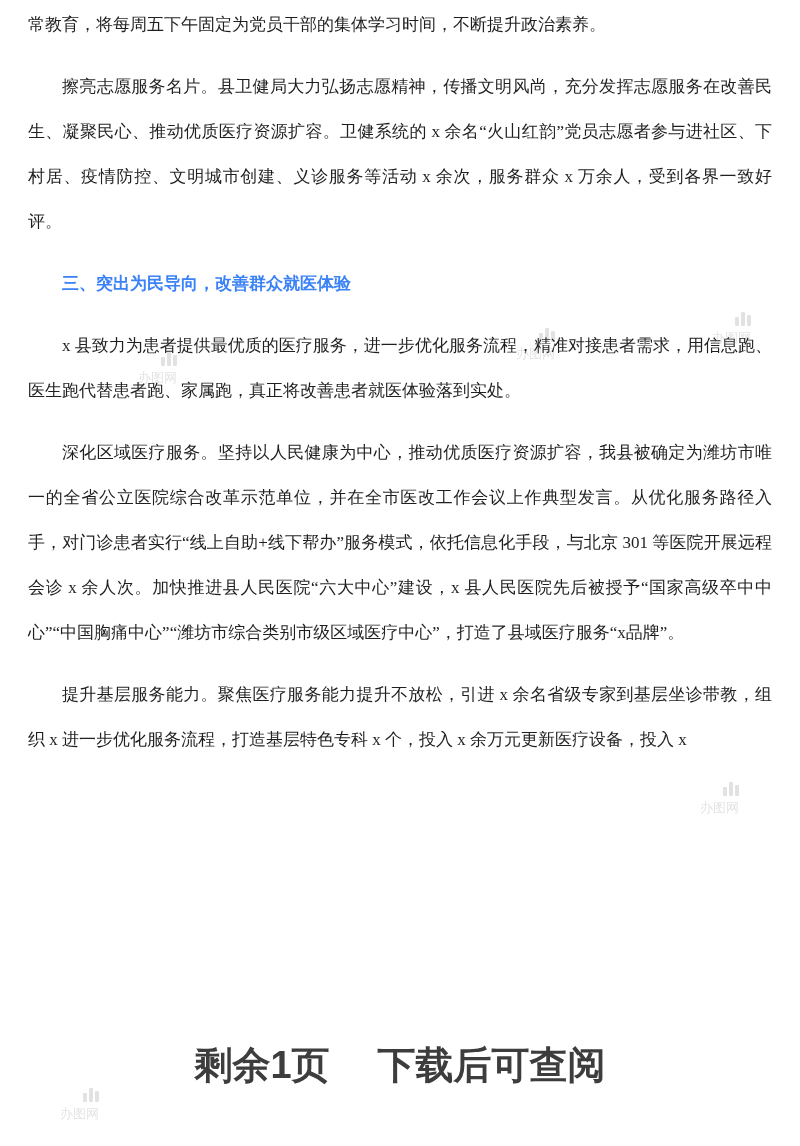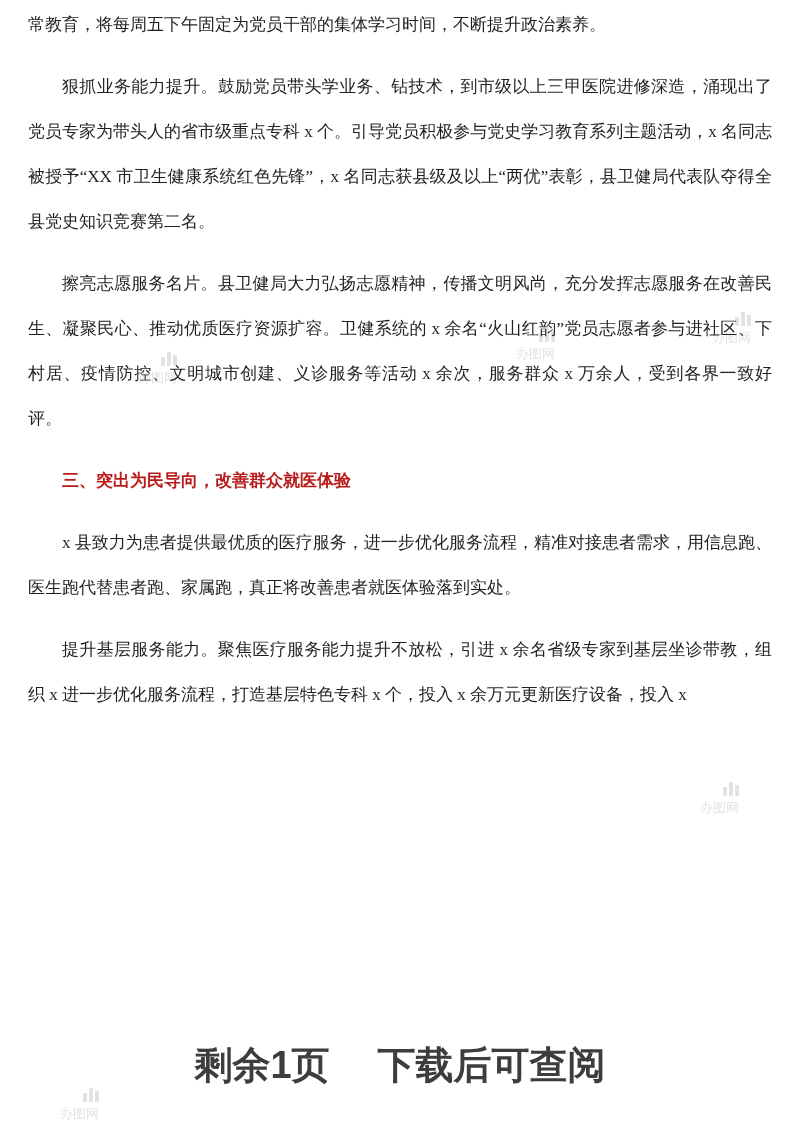--- a/index.html
+++ b/index.html
@@ -24,21 +24,21 @@
     font-family: Liberation Serif, serif;
   }
   .doc p {
     margin: 0 0 17px 0;
     text-indent: 2em;
     word-break: break-all;
   }
   .doc p.p-continuation { text-indent: 0; }
   .doc p.p-heading {
     font-weight: bold;
-    color: #b91c1c;
+    color: #3b82f6;
   }
 
   .footer-banner {
     position: absolute;
     left: 0;
     right: 0;
     top: 1040px;
     display: flex;
     justify-content: center;
     align-items: flex-start;
@@ -117,23 +117,23 @@
   <span class="wm-logo">
       <i></i>
       <i></i>
       <i></i>
     </span>
   <span>办图网</span>
 </div>
 
 <div class="doc">
   <p class="p-continuation">常教育，将每周五下午固定为党员干部的集体学习时间，不断提升政治素养。</p>
-  <p class="p-body">狠抓业务能力提升。鼓励党员带头学业务、钻技术，到市级以上三甲医院进修深造，涌现出了党员专家为带头人的省市级重点专科 x 个。引导党员积极参与党史学习教育系列主题活动，x 名同志被授予“XX 市卫生健康系统红色先锋”，x 名同志获县级及以上“两优”表彰，县卫健局代表队夺得全县党史知识竞赛第二名。</p>
   <p class="p-body">擦亮志愿服务名片。县卫健局大力弘扬志愿精神，传播文明风尚，充分发挥志愿服务在改善民生、凝聚民心、推动优质医疗资源扩容。卫健系统的 x 余名“火山红韵”党员志愿者参与进社区、下村居、疫情防控、文明城市创建、义诊服务等活动 x 余次，服务群众 x 万余人，受到各界一致好评。</p>
   <p class="p-heading">三、突出为民导向，改善群众就医体验</p>
   <p class="p-body">x 县致力为患者提供最优质的医疗服务，进一步优化服务流程，精准对接患者需求，用信息跑、医生跑代替患者跑、家属跑，真正将改善患者就医体验落到实处。</p>
+  <p class="p-body">深化区域医疗服务。坚持以人民健康为中心，推动优质医疗资源扩容，我县被确定为潍坊市唯一的全省公立医院综合改革示范单位，并在全市医改工作会议上作典型发言。从优化服务路径入手，对门诊患者实行“线上自助+线下帮办”服务模式，依托信息化手段，与北京 301 等医院开展远程会诊 x 余人次。加快推进县人民医院“六大中心”建设，x 县人民医院先后被授予“国家高级卒中中心”“中国胸痛中心”“潍坊市综合类别市级区域医疗中心”，打造了县域医疗服务“x品牌”。</p>
   <p class="p-body">提升基层服务能力。聚焦医疗服务能力提升不放松，引进 x 余名省级专家到基层坐诊带教，组织 x 进一步优化服务流程，打造基层特色专科 x 个，投入 x 余万元更新医疗设备，投入 x</p>
 </div>
 
 <div class="footer-banner">
   <span>剩余1页</span>
   <span>下载后可查阅</span>
 </div>
 
 </body></html>

